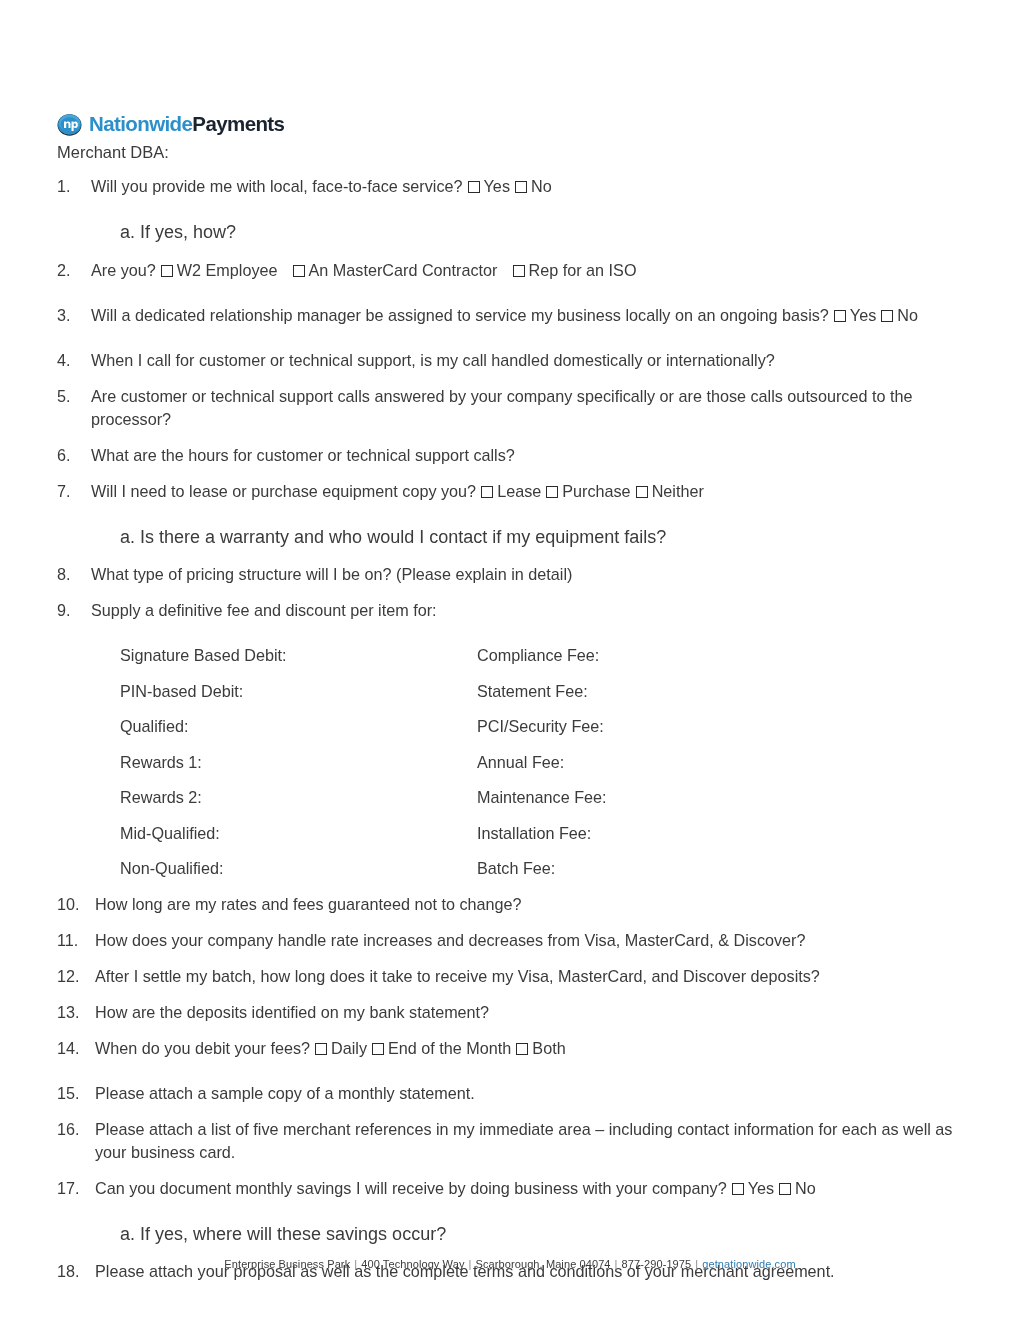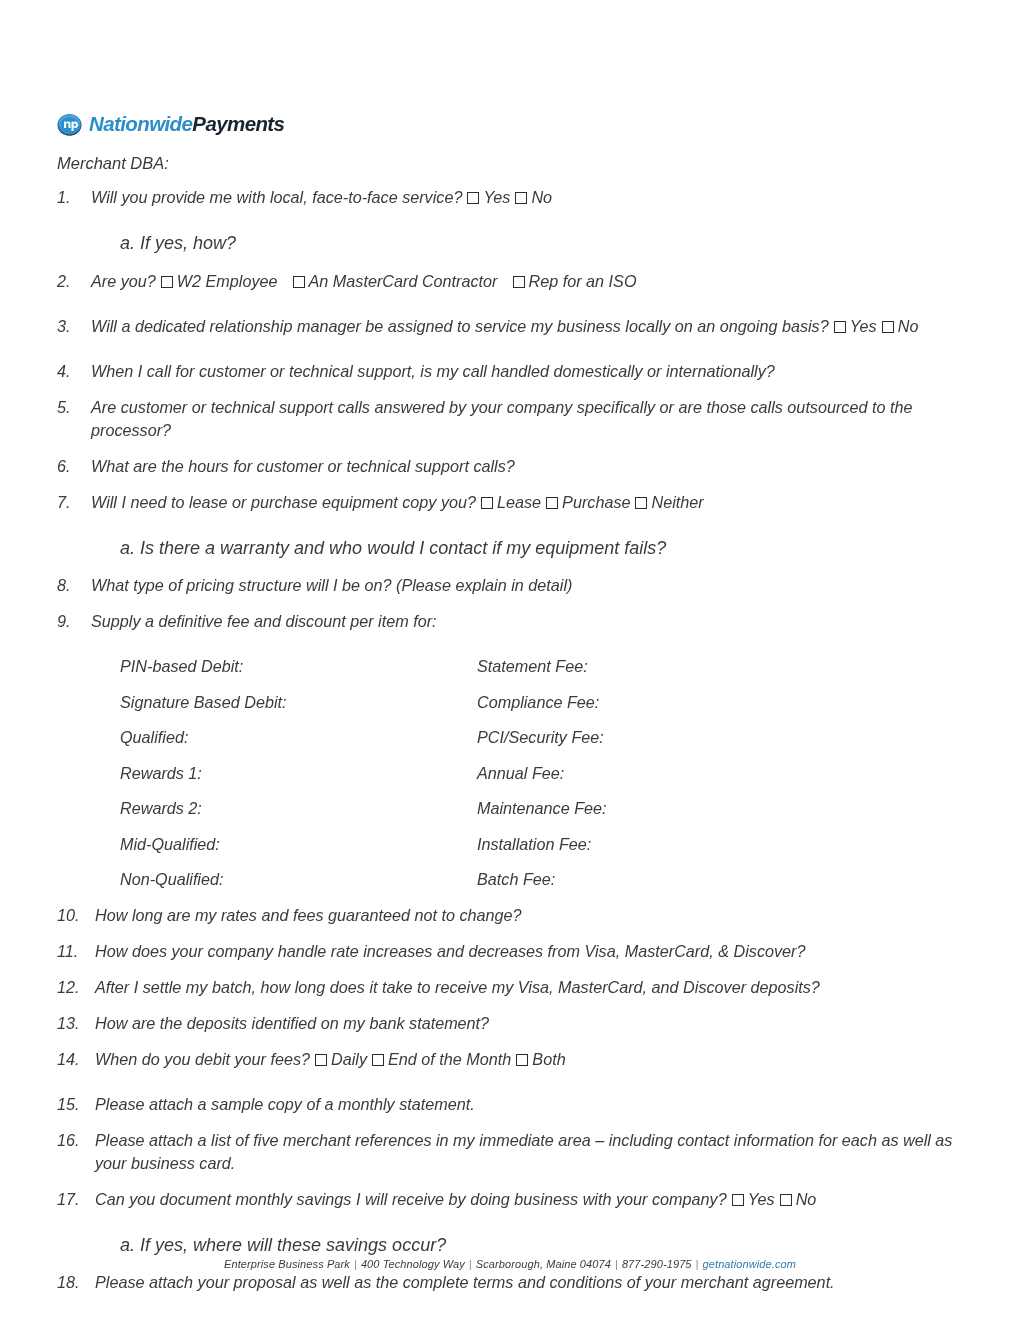--- a/index.html
+++ b/index.html
@@ -15,21 +15,20 @@
     color: #231f20;
     position: relative;
     overflow: hidden;
   }
   .page {
     position: relative;
     width: 1020px;
     height: 1036px;
     box-sizing: border-box;
     padding: 0;
-    font-style: italic;
   }
   .content {
     position: absolute;
     left: 57px;
     top: 112px;
     width: 905px;
   }
 
   
   .logo-row {
@@ -52,21 +51,21 @@
     line-height: 1;
     white-space: nowrap;
   }
   .logo-word .w1 { color: #2b8fc9; }
   .logo-word .w2 { color: #1a2430; }
 
   
   .dba {
     font-size: 16.5px;
     line-height: 1.35;
-    margin: 16px 0 12px 0;
+    margin: 5px 0 12px 0;
     color: #3b3b3b;
   }
 
   .q {
     position: relative;
     font-size: 16.2px;
     line-height: 1.42;
     color: #3b3b3b;
     margin: 0 0 13px 0;
     padding-left: 34px;
@@ -211,26 +210,26 @@
     <div class="q">
       <span class="num">8.</span><span>What type of pricing structure will I be on? (Please explain in detail)</span>
     </div>
 
     <div class="q">
       <span class="num">9.</span><span>Supply a definitive fee and discount per item for:</span>
     </div>
 
     <div class="fees">
       <div class="fee-row">
+        <div class="fee-left">Signature Based Debit:</div>
+        <div class="fee-right">Compliance Fee:</div>
+      </div>
+      <div class="fee-row">
         <div class="fee-left">PIN-based Debit:</div>
         <div class="fee-right">Statement Fee:</div>
-      </div>
-      <div class="fee-row">
-        <div class="fee-left">Signature Based Debit:</div>
-        <div class="fee-right">Compliance Fee:</div>
       </div>
       <div class="fee-row">
         <div class="fee-left">Qualified:</div>
         <div class="fee-right">PCI/Security Fee:</div>
       </div>
       <div class="fee-row">
         <div class="fee-left">Rewards 1:</div>
         <div class="fee-right">Annual Fee:</div>
       </div>
       <div class="fee-row">

